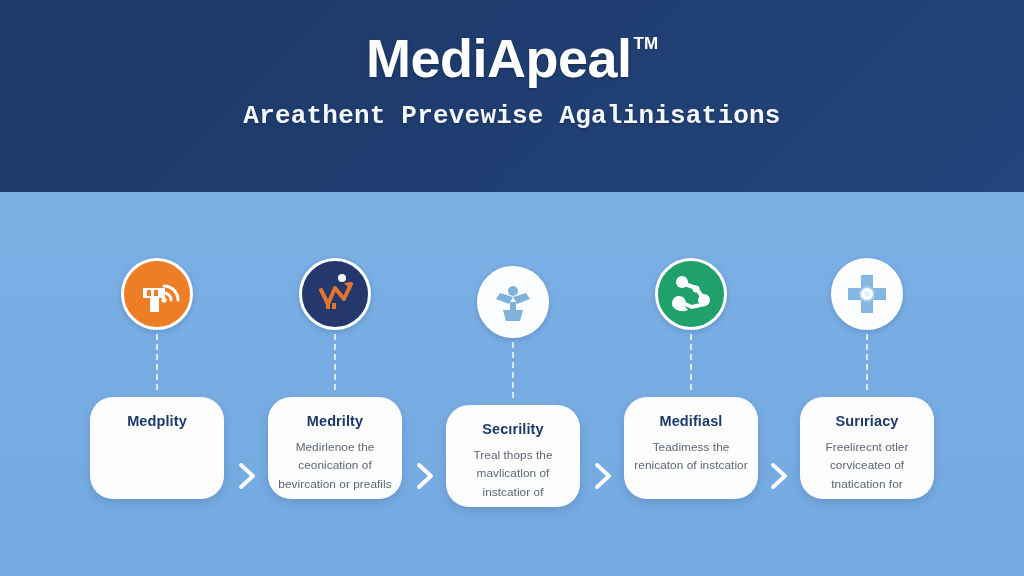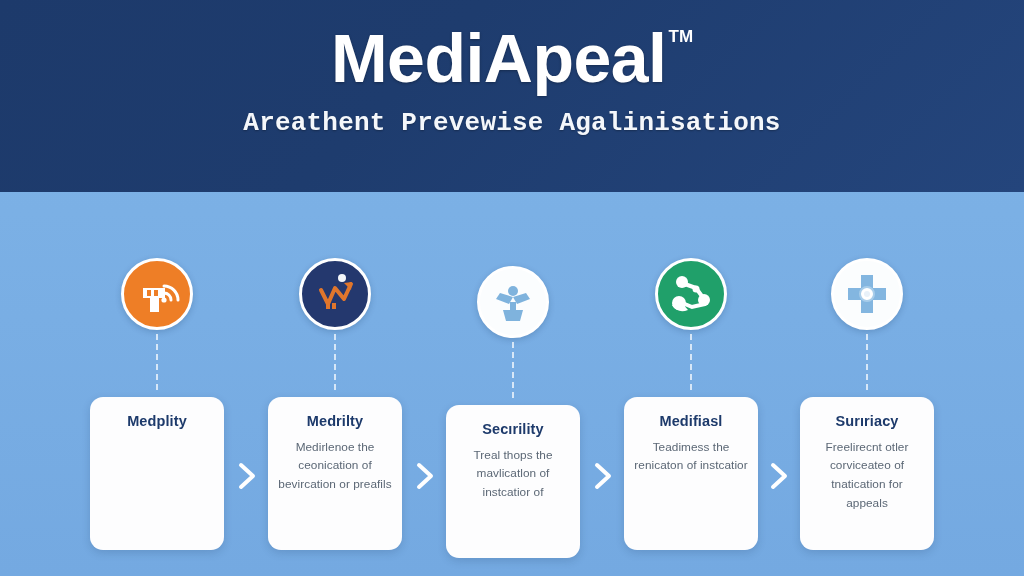--- a/index.html
+++ b/index.html
@@ -35,21 +35,21 @@
     justify-content: center;
     box-sizing: border-box;
     padding-bottom: 30px;
   }
   #brand-line {
     display: flex;
     align-items: flex-start;
     justify-content: center;
   }
   #brand-title {
-    font-size: 68px;
+    font-size: 54px;
     font-weight: bold;
     color: #ffffff;
     letter-spacing: -0.5px;
     line-height: 1;
     text-shadow: 0 1px 3px rgba(0,0,0,0.30);
   }
   #brand-tm {
     font-size: 17px;
     font-weight: bold;
     color: #ffffff;
@@ -112,23 +112,23 @@
     height: 56px;
     border-left: 2px dashed rgba(255,255,255,0.70);
   }
 
   .card {
     position: absolute;
     left: 50%;
     transform: translateX(-50%);
     top: 205px;
     width: 134px;
-    height: 153px;
+    height: 102px;
     background: #fdfdfe;
-    border-radius: 13px;
+    border-radius: 23px;
     box-shadow: 0 3px 8px rgba(25,55,95,0.18);
     box-sizing: border-box;
     padding: 16px 10px 10px 10px;
     text-align: center;
     overflow: hidden;
   }
   .card-title {
     font-size: 14.5px;
     font-weight: bold;
     color: #1d3a6b;

